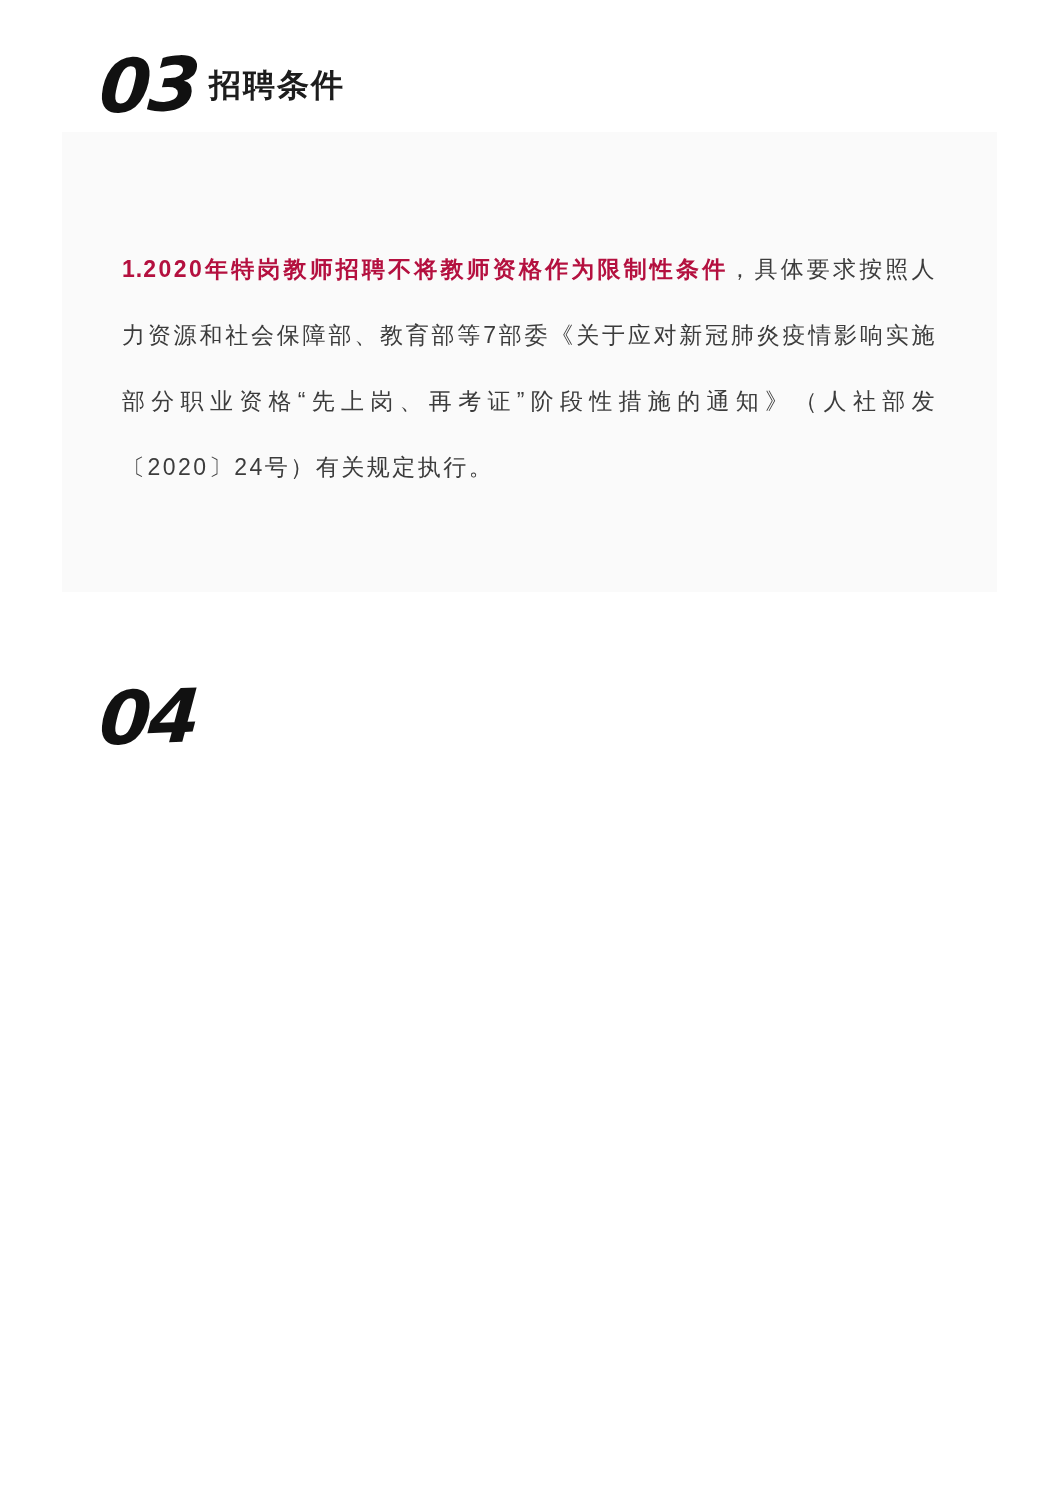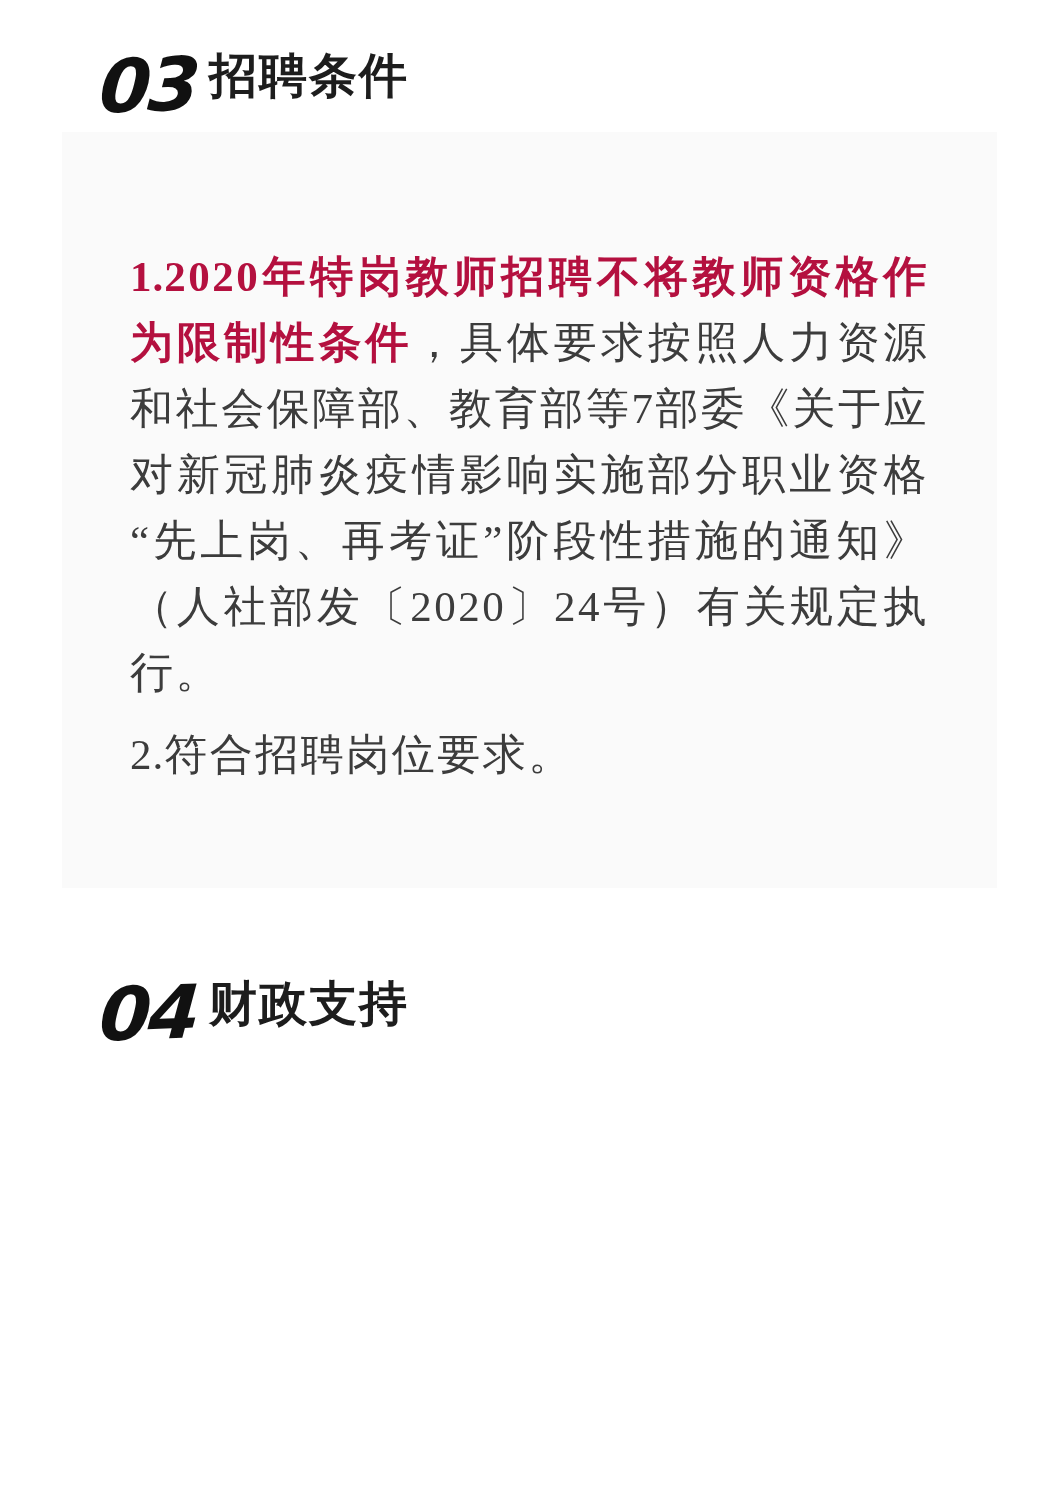--- a/index.html
+++ b/index.html
@@ -48,47 +48,47 @@
     letter-spacing: -3px;
     color: #111111;
     line-height: 0.95;
     transform: skewX(-6deg) rotate(-2deg);
     position: relative;
     top: 6px;
   }
 
   .section-title {
     font-family: "DejaVu Sans", "Liberation Sans", sans-serif;
-    font-size: 48px;
+    font-size: 32px;
     font-weight: 700;
     color: #1d1d1d;
     letter-spacing: 2px;
     margin-left: 12px;
     position: relative;
     top: -6px;
   }
 
   .card {
     margin: 18px 62px 0 62px;
     background: #fafafa;
     min-height: 100px;
     box-sizing: border-box;
     padding: 96px 52px 84px 52px;
   }
   .card-2 {
     padding: 110px 52px 110px 52px;
   }
 
   .para {
-    font-family: Liberation Serif, serif;
-    font-size: 43px;
+    font-family: Liberation Sans, sans-serif;
+    font-size: 23px;
     line-height: 66px;
     letter-spacing: 2.5px;
     color: #3c3c3c;
-    margin: 16px;
+    margin: 8px;
     text-align: justify;
     text-justify: inter-ideograph;
   }
   .para + .para { margin-top: 2px; }
   .hl-strong {
     color: #b4103f;
     font-weight: 700;
   }
 
   .num-lead {
@@ -104,28 +104,24 @@
     <div class="section-head">
       <span class="section-number">03</span>
       <span class="section-title">招聘条件</span>
     </div>
 
     <div class="card">
       <p class="para">
         <span class="hl-strong num-lead">1.</span><span class="hl-strong">2020年特岗教师招聘不将教师资格作为限制性条件</span><span>，具体要求按照人力资源和社会保障部、教育部等7部委《关于应对新冠肺炎疫情影响实施部分职业资格“先上岗、再考证”阶段性措施的通知》（人社部发〔2020〕24号）有关规定执行。</span>
       </p>
 
-      <p class="para">
-        <span class="num-lead">2.</span><span>符合招聘岗位要求。</span>
-      </p>
 
     </div>
   </div>
 
   <div class="section section-2">
     <div class="section-head">
       <span class="section-number">04</span>
-      <span class="section-title">财政支持</span>
     </div>
 
   </div>
 
 </div>
 
 </body></html>

